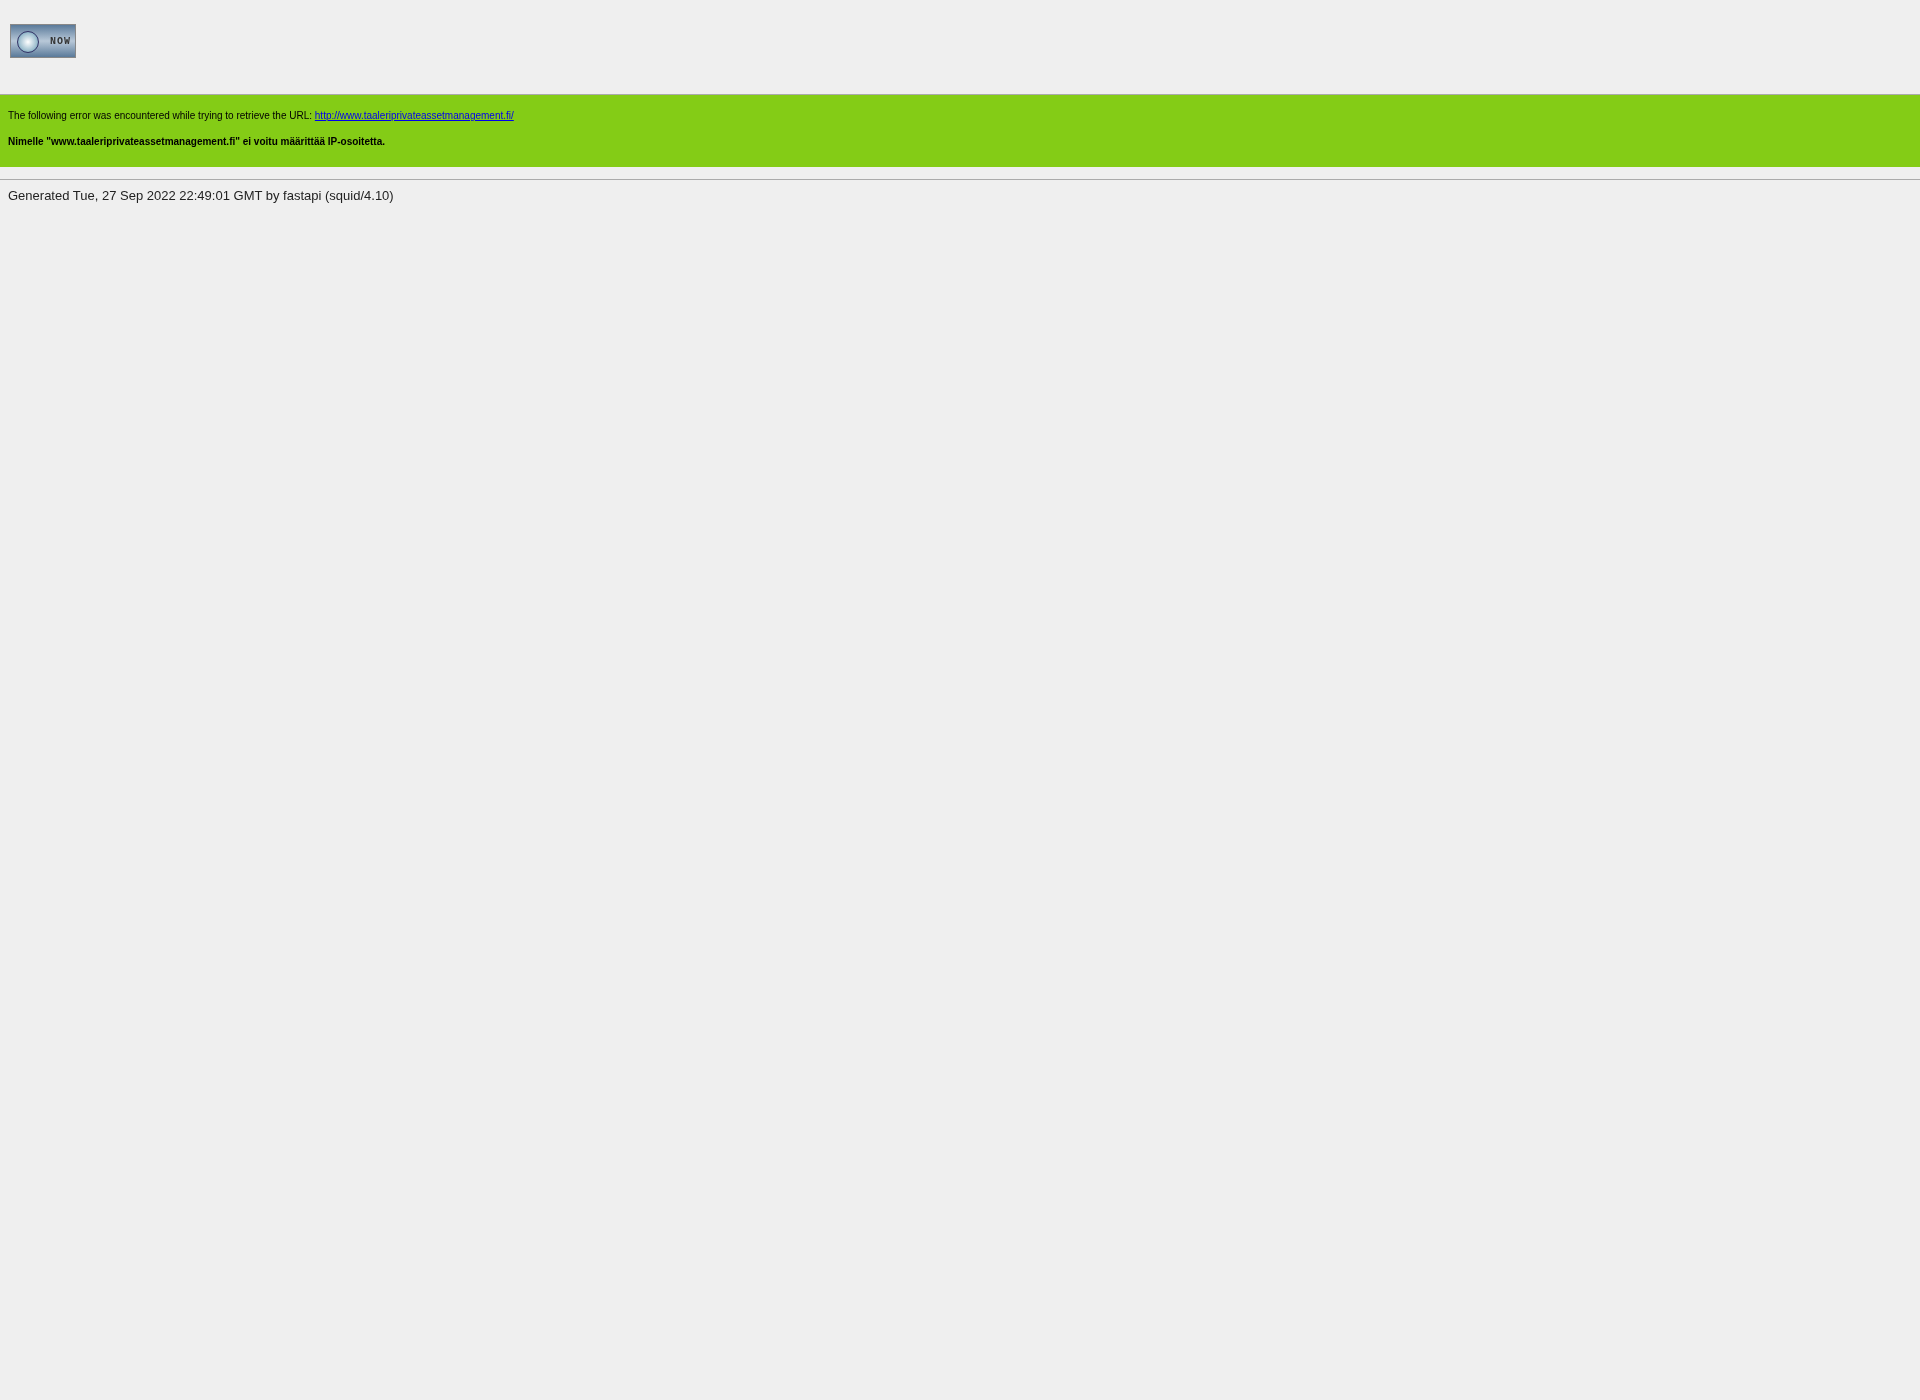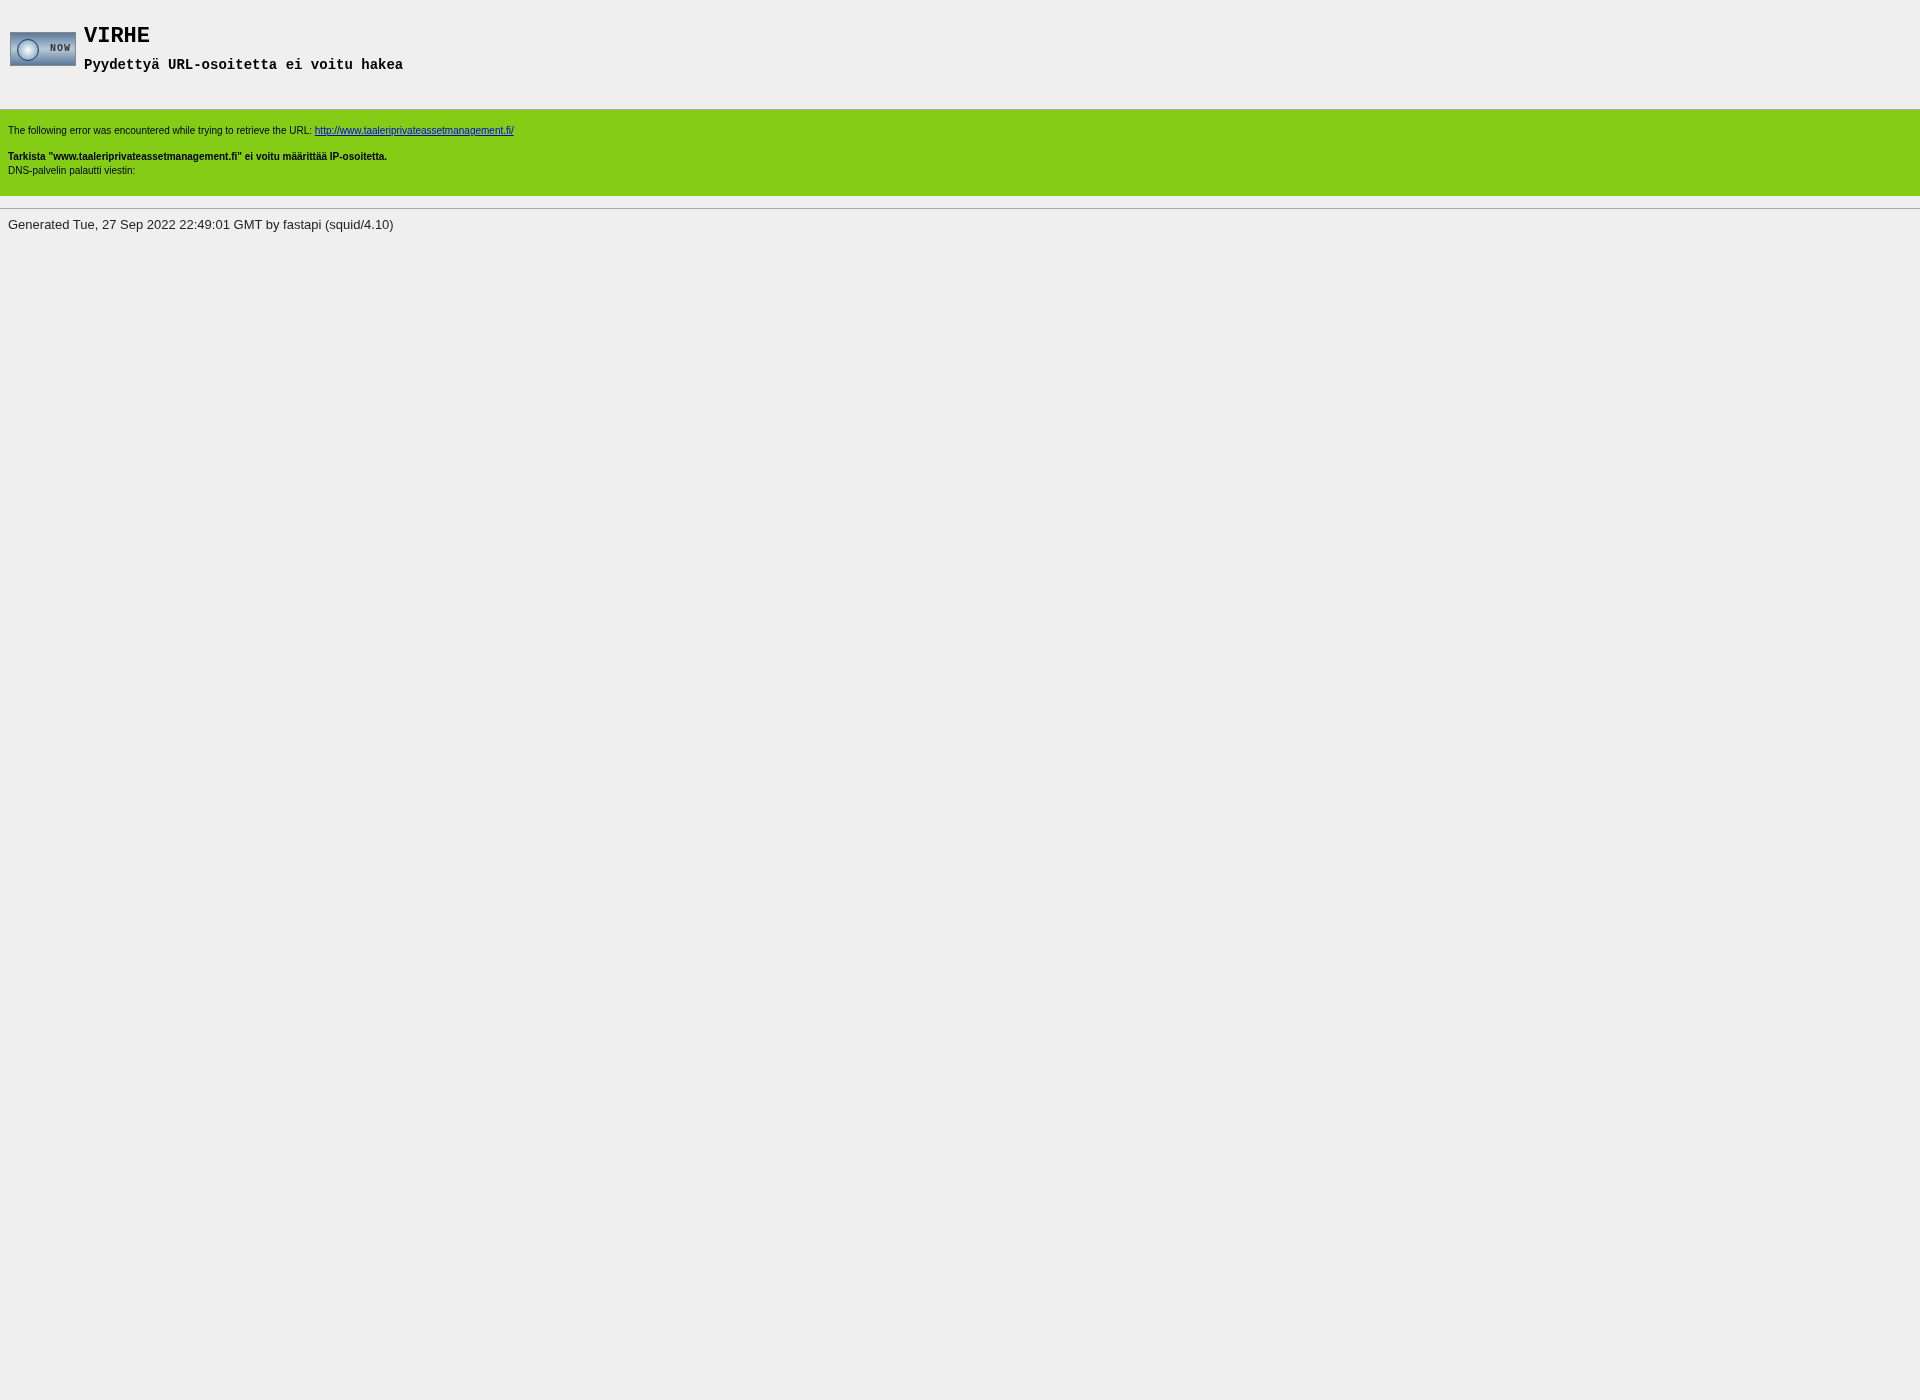--- a/index.html
+++ b/index.html
@@ -98,33 +98,28 @@
       color: #222;
     }
   </style>
 </head>
 <body>
 
 <div class="header">
   <div class="logo">
     <span class="logo-text">NOW</span>
   </div>
-  <div class="header-text">
-    <h1>VIRHE</h1>
-    <h2>Pyydettyä URL-osoitetta ei voitu hakea</h2>
-  </div>
 </div>
 
 <hr>
 
 <div class="content">
   <p class="error-line">
     <span>The following error was encountered while trying to retrieve the URL: </span><a href="#">http://www.taaleriprivateassetmanagement.fi/</a>
   </p>
-  <p class="blockquote-1">Tarkista "www.taaleriprivateassetmanagement.fi" ei voitu määrittää IP-osoitetta.</p>
-  <p class="dns-line">DNS-palvelin palautti viestin:</p>
+  <p class="blockquote-1">Nimelle "www.taaleriprivateassetmanagement.fi" ei voitu määrittää IP-osoitetta.</p>
 </div>
 
 <hr>
 
 <div class="footer">
   <span>Generated Tue, 27 Sep 2022 22:49:01 GMT by fastapi (squid/4.10)</span>
 </div>
 
 </body></html>

